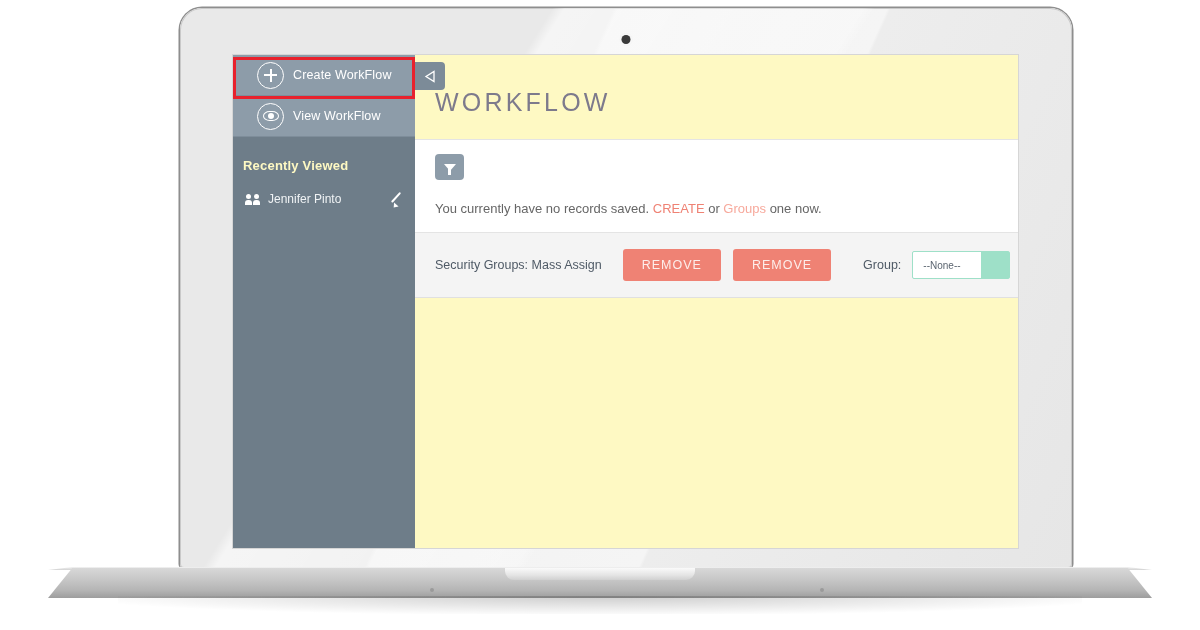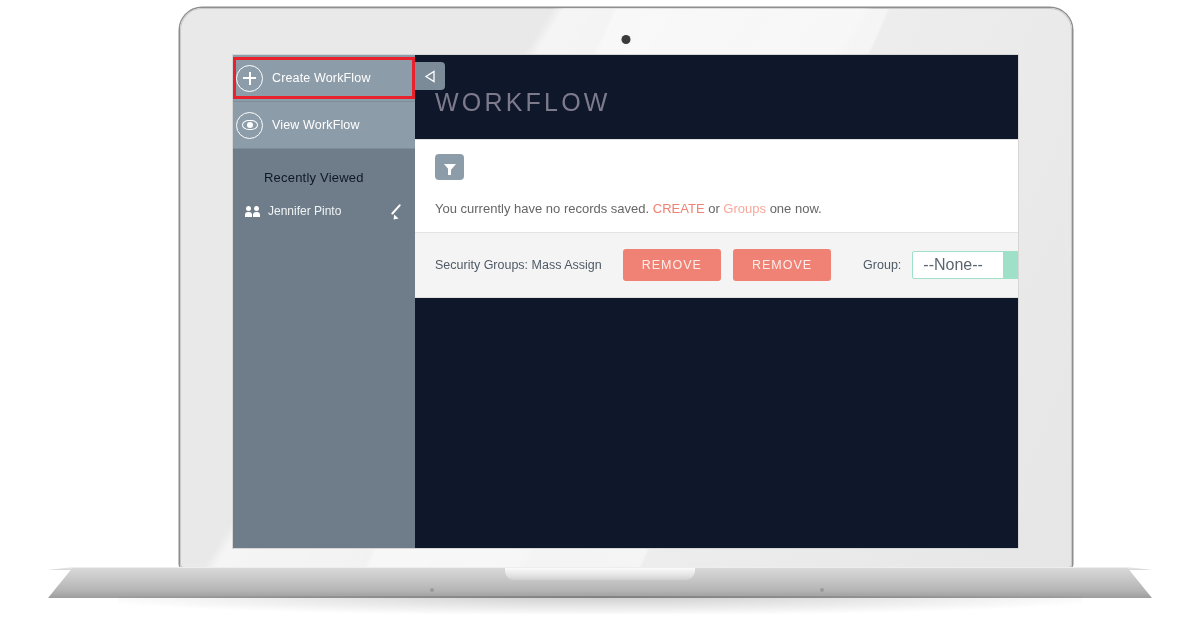--- a/index.html
+++ b/index.html
@@ -137,24 +137,24 @@
   }
 
   
   #sidebar {
     width: 182px;
     flex: 0 0 182px;
     background: #6e7d89;
     color: #ffffff;
   }
   .nav-item {
-    height: 47px;
-    display: flex;
-    align-items: center;
-    padding-left: 3px;
+    height: 41px;
+    display: flex;
+    align-items: center;
+    padding-left: 24px;
     background: #8d9ca9;
     border-bottom: 1px solid #7e8d9a;
     box-sizing: border-box;
     cursor: pointer;
   }
   .nav-icon {
     width: 25px;
     height: 25px;
     flex: 0 0 25px;
     border: 1.6px solid #ffffff;
@@ -201,25 +201,24 @@
   .icon-bars span { width: 1.9px; background: #ffffff; border-radius: 1px; display: block; }
   .icon-bars span:nth-child(1) { height: 5px; }
   .icon-bars span:nth-child(2) { height: 11px; }
   .icon-bars span:nth-child(3) { height: 14px; }
   .icon-bars span:nth-child(4) { height: 8px; }
   .icon-bars span:nth-child(5) { height: 4px; }
 
   
   #recently-viewed-header {
     font-size: 13px;
-    font-weight: normal;
-    color: #0f172a;
+    font-weight: bold;
+    color: #fef9c3;
     padding: 21px 0 0 10px;
     letter-spacing: 0.2px;
-    margin-left: 21px;
   }
   .recent-row {
     display: flex;
     align-items: center;
     padding: 19px 11px 0 12px;
     cursor: pointer;
   }
   .recent-label {
     font-size: 12px;
     color: #f0f3f5;
@@ -258,21 +257,21 @@
     width: 0; height: 0;
     border-left: 3px solid transparent;
     border-right: 3px solid transparent;
     border-top: 4px solid #ffffff;
     transform: rotate(42deg);
   }
 
   
   #main {
     flex: 1;
-    background: #0f172a;
+    background: #fef9c3;
     position: relative;
     min-width: 0;
   }
   #collapse-toggle {
     position: absolute;
     left: 0;
     top: 7px;
     width: 30px;
     height: 28px;
     background: #7c8b98;
@@ -381,21 +380,21 @@
   #group-select {
     display: flex;
     align-items: stretch;
     border: 1px solid #9ee0c8;
     border-radius: 2px;
     height: 26px;
     background: #ffffff;
     cursor: pointer;
   }
   #group-select-value {
-    font-size: 16px;
+    font-size: 10px;
     color: #5b6570;
     padding: 0 20px 0 10px;
     display: flex;
     align-items: center;
     white-space: nowrap;
   }
   #group-select-arrow {
     width: 28px;
     background: #9ee0c8;
     display: flex;

